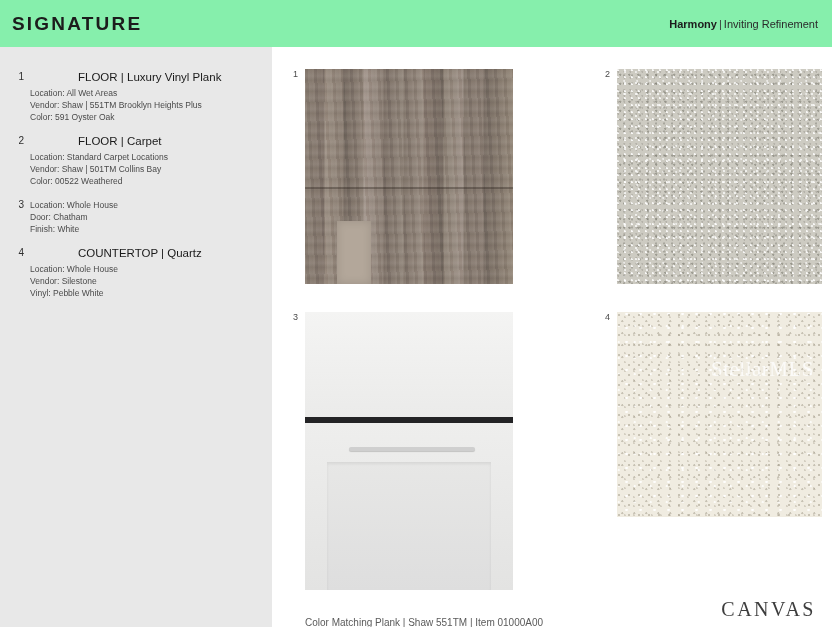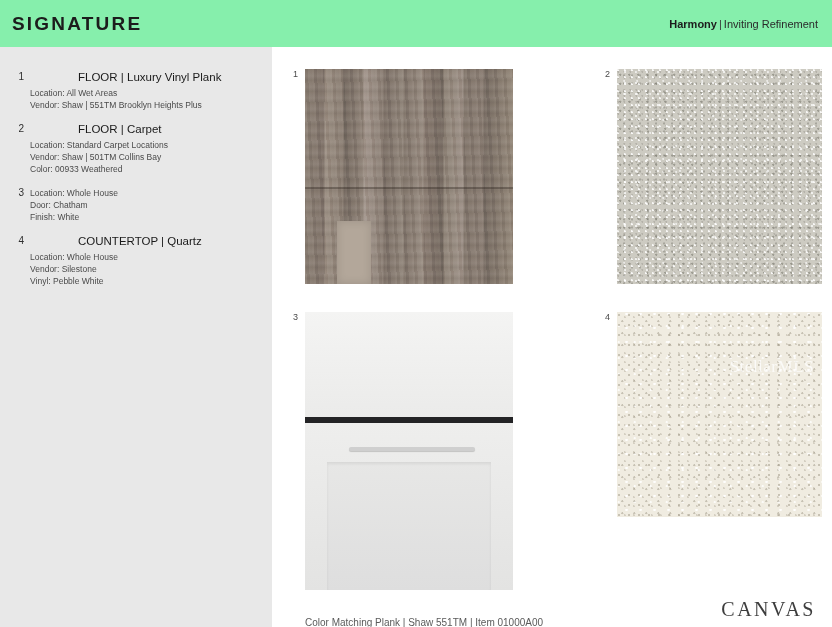--- a/index.html
+++ b/index.html
@@ -201,21 +201,21 @@
       radial-gradient(circle at 45% 77%, rgba(150,142,124,0.45) 0.9px, transparent 1.3px),
       radial-gradient(circle at 86% 58%, rgba(170,162,145,0.4) 0.8px, transparent 1.2px),
       radial-gradient(circle at 10% 88%, rgba(255,255,255,0.8) 0.9px, transparent 1.3px);
     background-size: 10px 10px, 14px 14px, 12px 12px, 9px 9px, 16px 16px;
   }
 
   .watermark {
     position: absolute;
     right: 18px;
     top: 310px;
-    font-size: 17px;
+    font-size: 21px;
     color: rgba(255,255,255,0.75);
     letter-spacing: 0.5px;
     font-family: "Liberation Serif", serif;
     pointer-events: none;
   }
 
   .footnote {
     position: absolute;
     left: 305px;
     top: 617px;
@@ -245,28 +245,29 @@
     </div>
   </div>
 
   <div class="sidebar">
 
     <div class="spec">
       <div class="spec-num">1</div>
       <div class="spec-title">FLOOR | Luxury Vinyl Plank</div>
       <div class="spec-line">Location: All Wet Areas</div>
       <div class="spec-line">Vendor: Shaw | 551TM Brooklyn Heights Plus</div>
+      <div class="spec-line">Color: 591 Oyster Oak</div>
     </div>
 
     <div class="spec">
       <div class="spec-num">2</div>
       <div class="spec-title">FLOOR | Carpet</div>
       <div class="spec-line">Location: Standard Carpet Locations</div>
       <div class="spec-line">Vendor: Shaw | 501TM Collins Bay</div>
-      <div class="spec-line">Color: 00933 Weathered</div>
+      <div class="spec-line">Color: 00522 Weathered</div>
     </div>
 
     <div class="spec">
       <div class="spec-num">3</div>
       <div class="spec-line">Location: Whole House</div>
       <div class="spec-line">Door: Chatham</div>
       <div class="spec-line">Finish: White</div>
     </div>
 
     <div class="spec">

